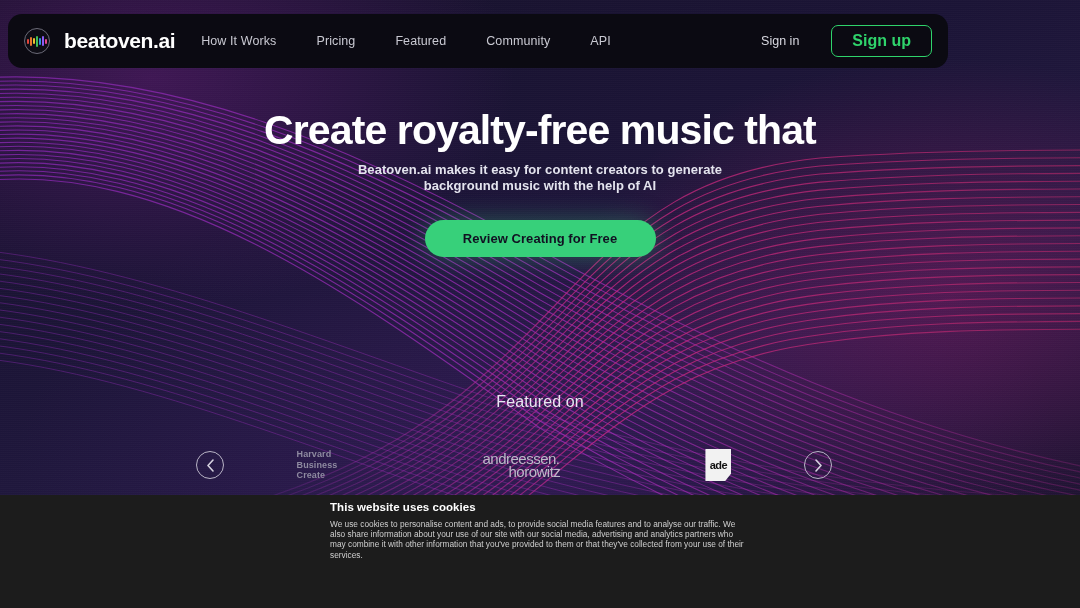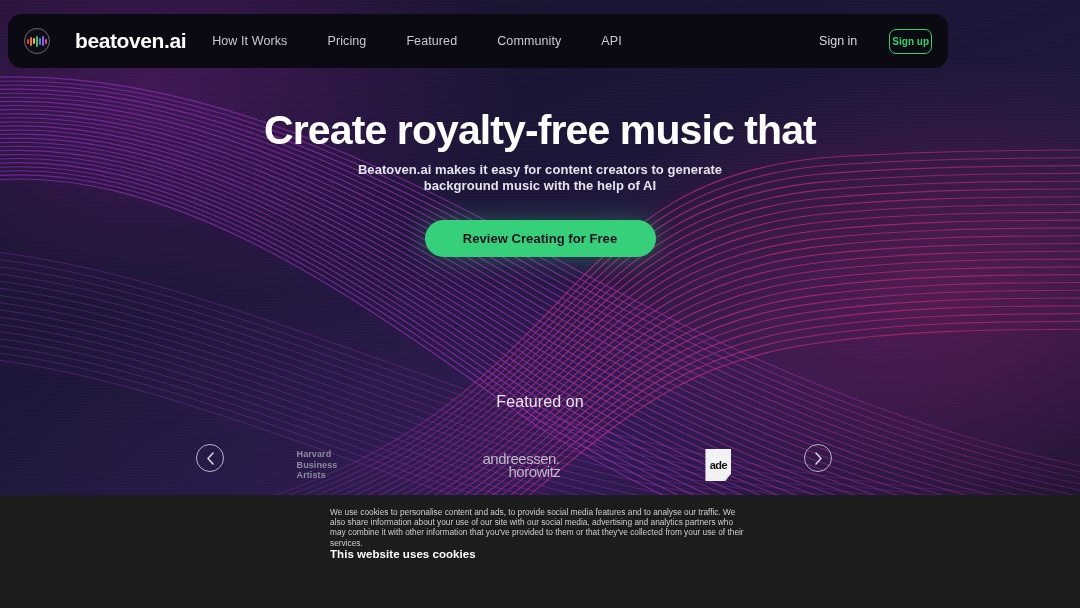--- a/index.html
+++ b/index.html
@@ -25,36 +25,36 @@
     background-image:repeating-linear-gradient(0deg,rgba(255,255,255,.016) 0 1px,rgba(0,0,0,0) 1px 2px);
     pointer-events:none;
   }
 
   
   #navbar{
     position:absolute; left:8px; top:14px; width:940px; height:54px;
     background:#0b0a12; border-radius:14px;
     display:flex; align-items:center; padding:0 16px; z-index:20;
   }
-  .brand{ display:flex; align-items:center; gap:25px; margin-right:26px; }
+  .brand{ display:flex; align-items:center; gap:14px; margin-right:26px; }
   .brand-mark{
     width:26px; height:26px; border-radius:50%;
     border:1px solid #6b6b78; background:#0e0d15;
     display:flex; align-items:center; justify-content:center; gap:1px;
   }
   .brand-mark i{ display:block; width:2px; border-radius:1px; }
   .brand-name{ color:#fff; font-size:21px; font-weight:700; letter-spacing:-.4px; }
   .nav-links{ display:flex; align-items:center; gap:40px; }
   .nav-link{ color:#c9c9d2; font-size:12.5px; letter-spacing:.1px; cursor:pointer; }
   .nav-right{ margin-left:auto; display:flex; align-items:center; gap:32px; }
   #signin{ color:#d8d8e0; font-size:12.5px; cursor:pointer; }
   #signup{
-    color:#2fd36b; font-size:10px; font-weight:600;
+    color:#2fd36b; font-size:16px; font-weight:600;
     border:1px solid #2fd36b; border-radius:7px;
-    padding:6px 2px; background:transparent; cursor:pointer;
+    padding:6px 20px; background:transparent; cursor:pointer;
   }
 
   
   #hero-content{ position:absolute; left:0; top:0; width:1080px; text-align:center; z-index:10; }
   #headline{
     margin-top:104px; color:#fff; font-size:41px; font-weight:700;
     line-height:53px; letter-spacing:-.9px;
   }
   #subhead{
     margin-top:5px; color:#e4e4ee; font-size:13px; font-weight:600;
@@ -68,21 +68,21 @@
     box-shadow:0 0 26px rgba(55,208,122,.35);
   }
 
   
   #featured-title{
     position:absolute; top:393px; width:1080px; text-align:center;
     color:#e9e6f2; font-size:16px; letter-spacing:.1px; z-index:10;
   }
   #carousel{
     position:absolute; top:444px; left:0; width:1028px; height:42px;
-    display:flex; align-items:flex-start; z-index:10;
+    display:flex; align-items:center; z-index:10;
   }
   .arrow{
     width:28px; height:28px; border-radius:50%; border:1.5px solid #b9b4c6;
     display:flex; align-items:center; justify-content:center; cursor:pointer; flex:0 0 auto;
   }
   #arrow-prev{ margin-left:196px; }
   #arrow-next{ margin-right:196px; margin-left:auto; }
   #logos{ flex:1; display:flex; align-items:center; justify-content:space-around; height:42px; }
   .logo-slot{ display:flex; align-items:center; justify-content:center; }
   #logo-hbr{
@@ -246,21 +246,21 @@
       <svg width="9" height="13" viewBox="0 0 9 13" fill="none">
         <path d="M7 1 L2 6.5 L7 12" stroke="#d5d1df" stroke-width="1.6" stroke-linecap="round" stroke-linejoin="round"></path>
       </svg>
     </div>
 
     <div id="logos">
       <div class="logo-slot">
         <div id="logo-hbr">
           <div>Harvard</div>
           <div>Business</div>
-          <div>Artists</div>
+          <div>Create</div>
         </div>
       </div>
 
       <div class="logo-slot">
         <div id="logo-ah">
           <div class="ah1">andreessen.</div>
           <div class="ah2">horowitz</div>
         </div>
       </div>
 
@@ -274,17 +274,17 @@
     <div class="arrow" id="arrow-next">
       <svg width="9" height="13" viewBox="0 0 9 13" fill="none">
         <path d="M2 1 L7 6.5 L2 12" stroke="#d5d1df" stroke-width="1.6" stroke-linecap="round" stroke-linejoin="round"></path>
       </svg>
     </div>
   </div>
 </div>
 
 <div id="cookie">
   <div id="cookie-inner">
+    <div id="cookie-title">This website uses cookies</div>
     <div id="cookie-body">We use cookies to personalise content and ads, to provide social media features and to analyse our traffic. We also share information about your use of our site with our social media, advertising and analytics partners who may combine it with other information that you've provided to them or that they've collected from your use of their services.</div>
-    <div id="cookie-title">This website uses cookies</div>
   </div>
 
 </div>
 
 </body></html>

